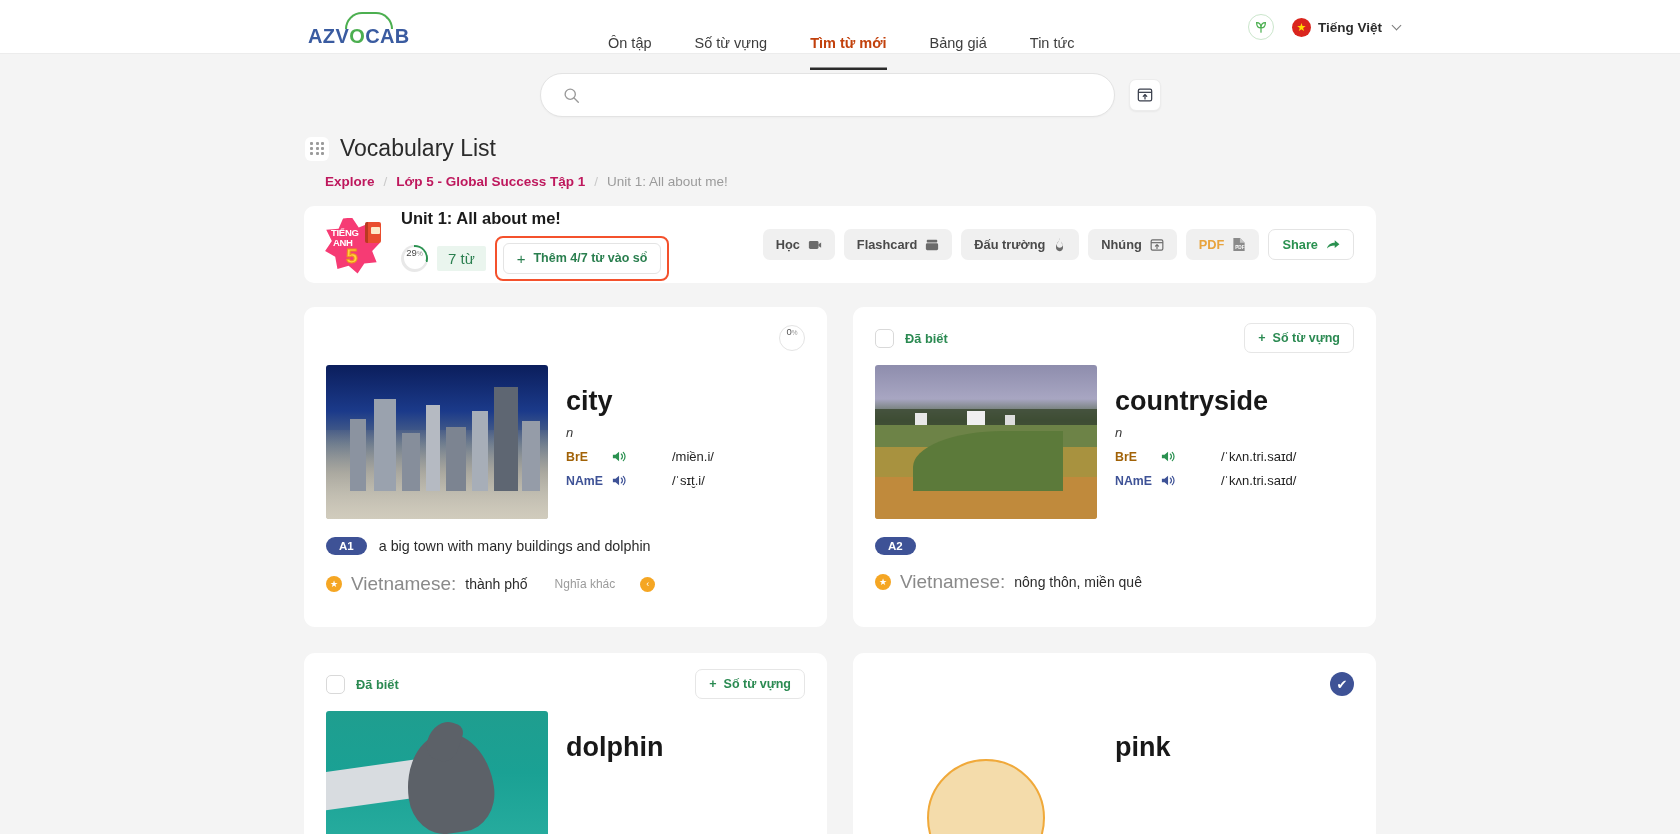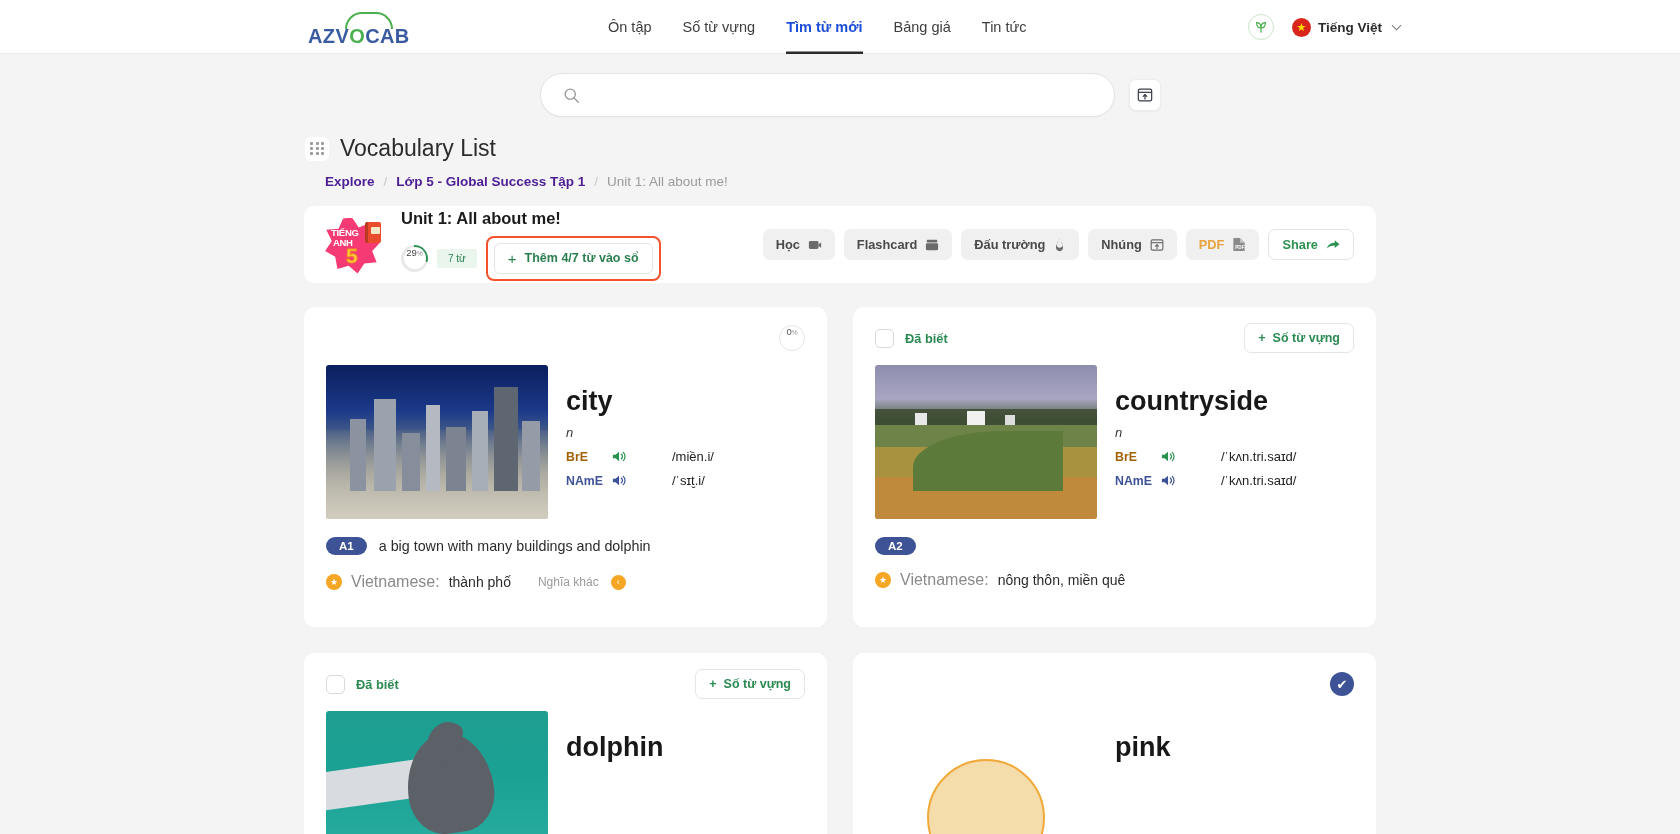--- a/index.html
+++ b/index.html
@@ -40,38 +40,38 @@
     font-size: 20px;
     font-weight: 700;
     letter-spacing: 0.4px;
     color: #3a5ba0;
   }
   .logo-text .o-green { color: #4caf50; }
 
   .nav {
     position: absolute;
     left: 608px;
-    top: 0;
+    top: 16px;
     height: 54px;
     display: flex;
     align-items: center;
-    gap: 31px;
+    gap: 43px;
   }
   .nav-item {
     font-size: 14.5px;
     color: #3d3d3d;
     height: 54px;
     display: flex;
     align-items: center;
     cursor: pointer;
     white-space: nowrap;
   }
   .nav-item.active {
     font-weight: 600;
-    color: #1d4ed8;
+    color: #c2410c;
     box-shadow: inset 0 -2.5px 0 #2b2b2b;
   }
 
   .header-right {
     position: absolute;
     right: 280px;
     top: 0;
     height: 54px;
     display: flex;
     align-items: center;
@@ -162,21 +162,21 @@
   .grid-icon-box i { background: #9b9b9b; border-radius: 1px; display:block; }
   .page-title {
     font-size: 23px; font-weight: 400; color: #2b2b2b;
   }
   .breadcrumb {
     margin-top: 12px;
     margin-left: 20px;
     display: flex; align-items: center; gap: 9px;
     font-size: 13.5px;
   }
-  .crumb { color: #4c1d95; font-weight: 700; cursor: pointer; }
+  .crumb { color: #be185d; font-weight: 700; cursor: pointer; }
   .crumb.current { color: #9b9b9b; font-weight: 400; cursor: default; }
   .crumb-sep { color: #c9c9c9; }
 
   
   .unit-card {
     margin: 17px auto 0 auto;
     width: 1072px;
     height: 77px;
     background: #fff;
     border-radius: 10px;
@@ -217,21 +217,21 @@
     display: flex; align-items: center; justify-content: center; text-align: right;
   }
   .ring-in {
     width: 22px; height: 22px; border-radius: 50%; background: #fff;
     display: flex; align-items: baseline; justify-content: center;
   }
   .ring-num { font-size: 9.5px; color: #4a4a4a; font-weight: 500; }
   .ring-pct { font-size: 6.5px; color: #8a8a8a; }
   .pill-count {
     background: #eaf5ee; color: #2a7f4f;
-    font-size: 10px; padding: 4px 11px; border-radius: 2px;
+    font-size: 15px; padding: 4px 11px; border-radius: 2px;
     font-weight: 500;
   }
   .add-wrap {
     border: 2px solid #f4512c;
     border-radius: 8px;
     padding: 5px 6px;
     display: inline-flex;
   }
   .add-btn {
     background: #fff; border: 1px solid #e4e4e4;
@@ -389,25 +389,25 @@
   .viet-row {
     display: flex; align-items: center; gap: 9px;
     margin-top: 16px;
   }
   .star {
     width: 16px; height: 16px; border-radius: 50%;
     background: #f5a623;
     display: flex; align-items: center; justify-content: center;
     color: #fff; font-size: 9px;
   }
-  .viet-label { font-size: 16px; color: #8a8a8a; }
+  .viet-label { font-size: 19px; color: #8a8a8a; }
   .viet-val { font-size: 14px; color: #2b2b2b; }
   .other-meaning {
     margin-left: 18px;
-    display: flex; align-items: center; gap: 12px;
+    display: flex; align-items: center; gap: 25px;
     cursor: pointer;
   }
   .om-label { font-size: 12px; color: #9b9b9b; }
   .om-chev {
     width: 15px; height: 15px; border-radius: 50%;
     background: #f5a623;
     display: flex; align-items: center; justify-content: center;
     color: #fff; font-size: 9px;
   }
   .speaker-svg { display:block; }

